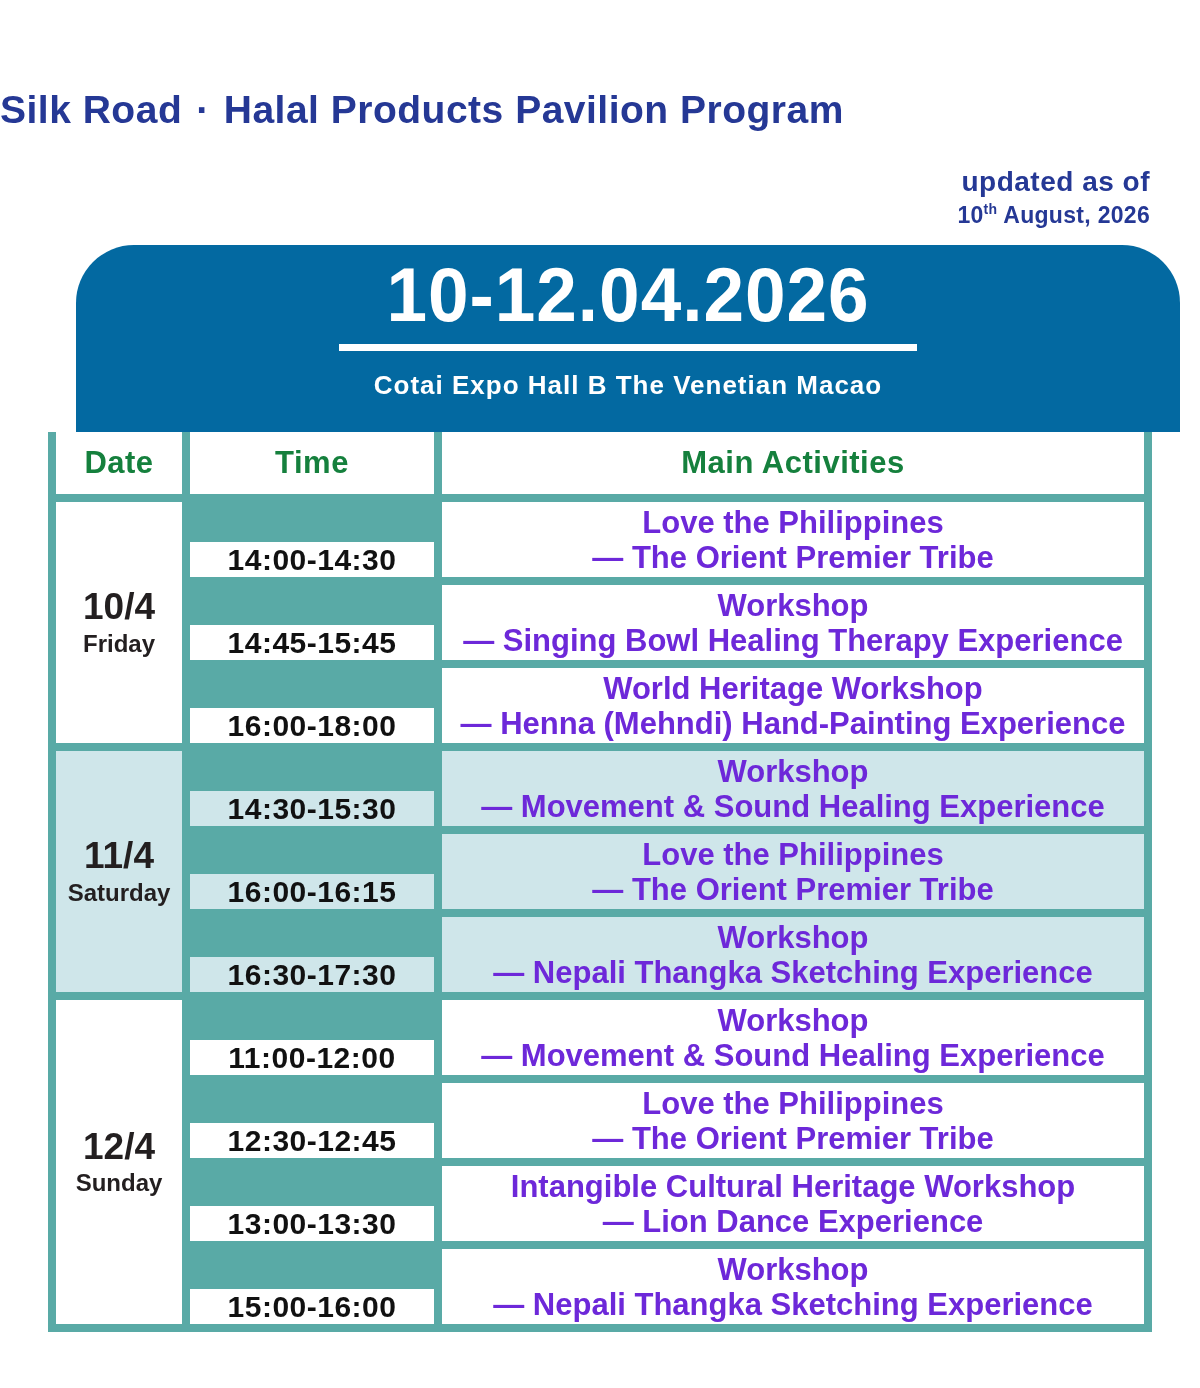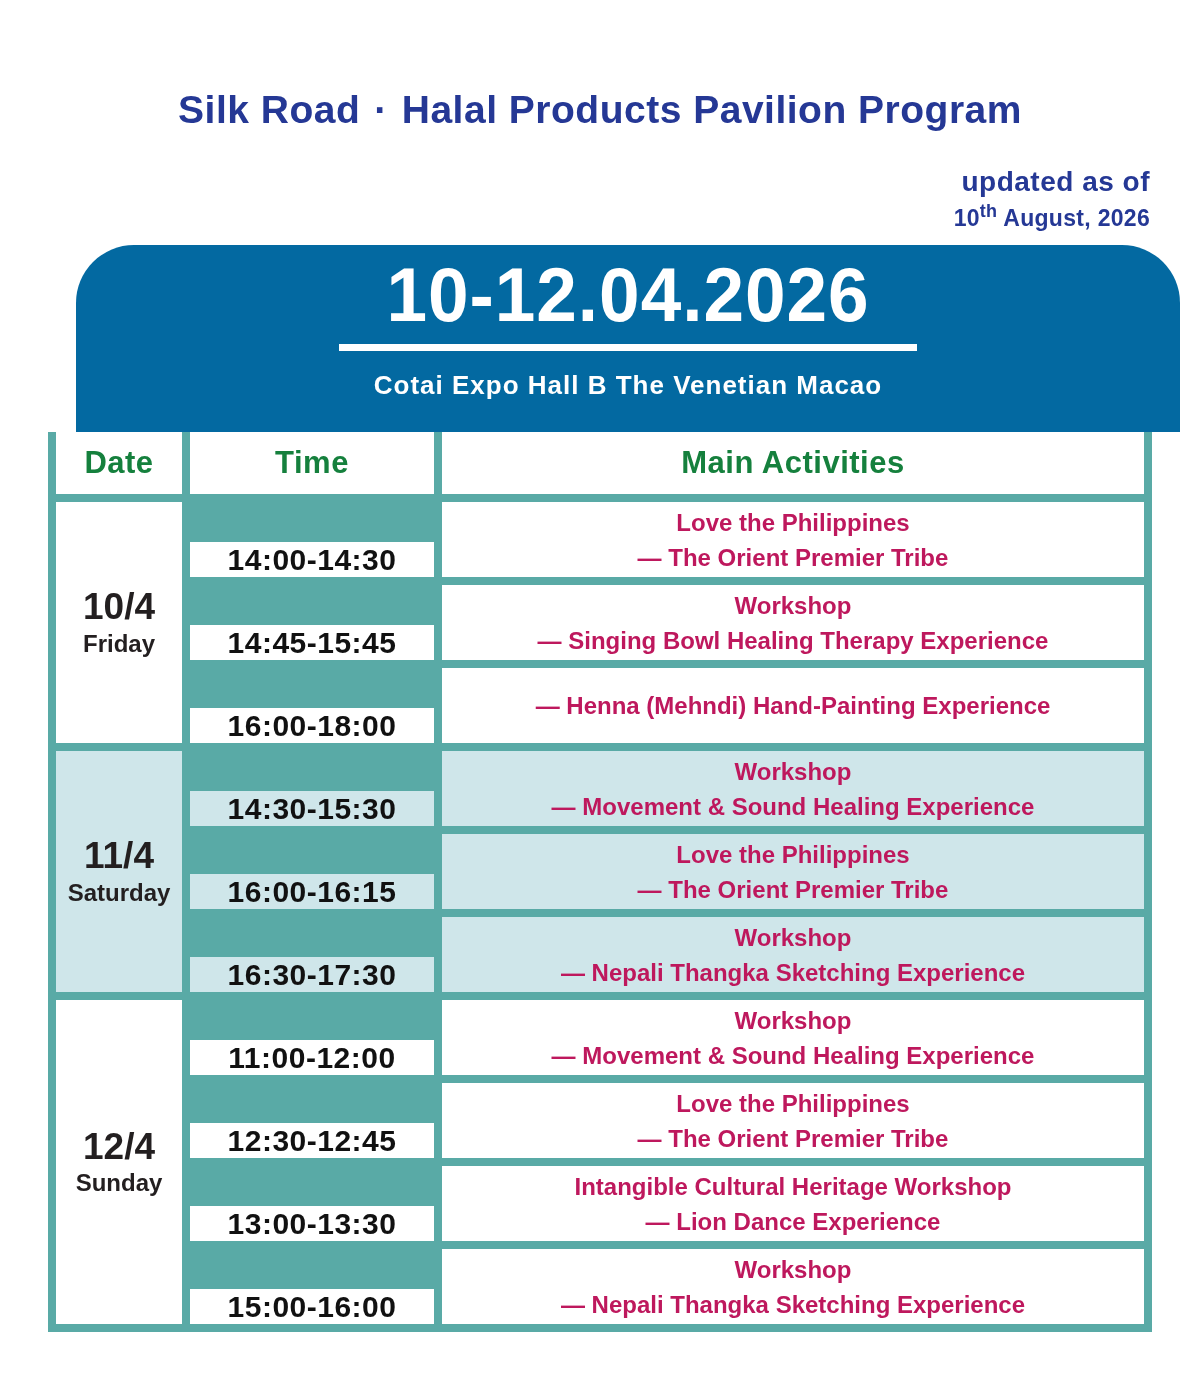--- a/index.html
+++ b/index.html
@@ -8,35 +8,35 @@
     width: 1200px; height: 1388px;
     font-family: "Liberation Sans", sans-serif;
     position: relative;
     color: #231f20;
   }
   .page { position: relative; width: 1200px; height: 1388px; overflow: hidden; }
 
   
   .page-title {
     position: absolute; top: 88px; left: 0; right: 0;
-    text-align: center;
+    text-align: left;
     font-size: 39px; font-weight: bold;
     color: #253895;
     letter-spacing: 0.5px;
     white-space: nowrap;
   }
   .page-title .sep { display: inline-block; margin: 0 14px; }
 
   .updated {
     position: absolute; top: 166px; right: 50px;
     text-align: right; color: #253895; font-weight: bold;
   }
   .updated-line1 { font-size: 28px; letter-spacing: 0.5px; }
   .updated-line2 { font-size: 23px; margin-top: 3px; letter-spacing: 0.3px; }
-  .updated-line2 sup { font-size: 18px; margin-top: 28px; }
+  .updated-line2 sup { font-size: 14px; margin-top: 28px; }
 
   
   .banner {
     position: absolute; left: 48px; top: 245px;
     width: 1104px; height: 187px;
     background: #0369a1;
     border-radius: 58px 58px 0 0;
     text-align: center; color: #ffffff; margin-left: 28px;
   }
   .banner-date {
@@ -74,21 +74,21 @@
   }
   .cell.hl { background: #cfe6ea; }
   .span3 { grid-row: span 3; }
   .span4 { grid-row: span 4; }
 
   .head { font-size: 31px; font-weight: bold; color: #15803d; letter-spacing: 0.5px; }
   .time { font-size: 30px; font-weight: bold; color: #111111; letter-spacing: 0.5px; margin-top: 40px; }
   .date-num { font-size: 37px; font-weight: bold; color: #231f20; line-height: 1.1; }
   .date-day { font-size: 24px; font-weight: bold; color: #231f20; margin-top: 2px; }
   .act-line1, .act-line2 {
-    font-size: 24px; font-weight: bold; color: #be185d; line-height: 35px;
+    font-size: 31px; font-weight: bold; color: #6d28d9; line-height: 35px;
     white-space: nowrap;
   }
 </style>
 </head>
 <body>
 
 <div class="page">
 
   <div class="page-title">
     <span>Silk Road</span><span class="sep">·</span><span>Halal Products Pavilion Program</span>
@@ -120,20 +120,21 @@
       <div class="act-line1">Love the Philippines</div>
       <div class="act-line2">— The Orient Premier Tribe</div>
     </div>
     <div class="cell time">14:45-15:45</div>
     <div class="cell">
       <div class="act-line1">Workshop</div>
       <div class="act-line2">— Singing Bowl Healing Therapy Experience</div>
     </div>
     <div class="cell time">16:00-18:00</div>
     <div class="cell">
+      <div class="act-line1">World Heritage Workshop</div>
       <div class="act-line2">— Henna (Mehndi) Hand-Painting Experience</div>
     </div>
 
     <div class="cell span3 hl">
       <div class="date-num">11/4</div>
       <div class="date-day">Saturday</div>
     </div>
     <div class="cell time hl">14:30-15:30</div>
     <div class="cell hl">
       <div class="act-line1">Workshop</div>

